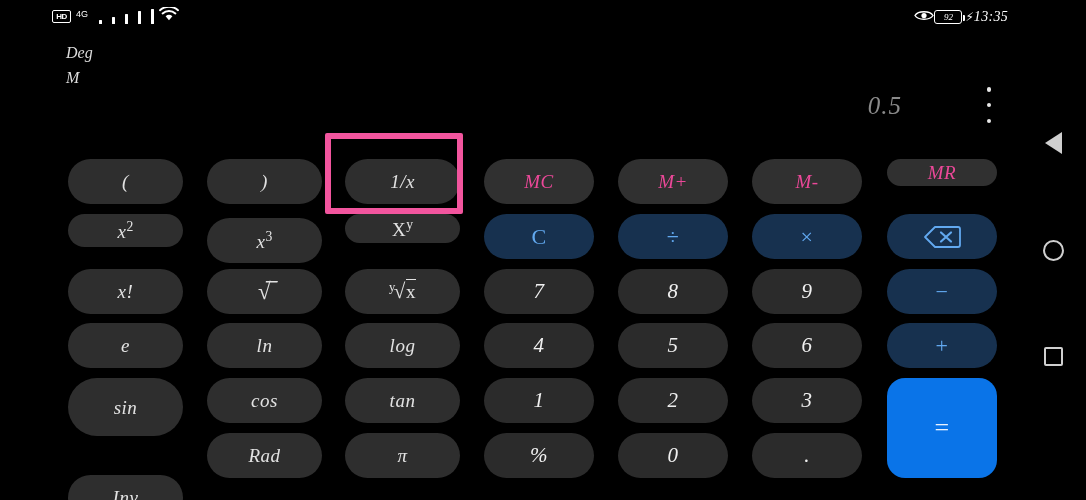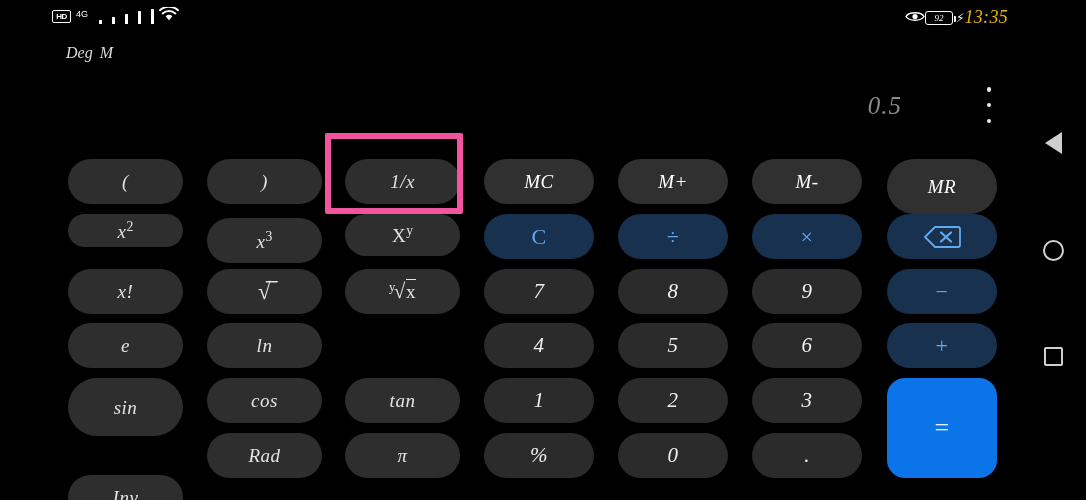--- a/index.html
+++ b/index.html
@@ -87,38 +87,38 @@
   .battery:after {
     content: "";
     position: absolute;
     right: -4px; top: 4px;
     width: 2.5px; height: 6px;
     background: #ffffff;
     border-radius: 0 1px 1px 0;
   }
   .bolt { font-size: 12px; color: #ffffff; margin-left: 3px; }
   .clock {
-    font-size: 18px;
-    color: #eab308;
+    font-size: 14px;
+    color: #ffffff;
     font-style: italic;
     font-family: "Liberation Serif", serif;
     letter-spacing: 0.3px;
   }
 
   
   #display {
     position: absolute;
     left: 0; top: 34px;
     width: 1020px; height: 96px;
   }
   .mode-indicators {
     position: absolute;
     left: 66px; top: 10px;
     display: flex;
-    flex-direction: row;
+    flex-direction: column;
     gap: 7px;
   }
   .mode-ind {
     font-size: 16px;
     color: #dcdcdc;
     font-style: italic;
     font-family: "Liberation Serif", serif;
   }
 
   #expression-row {
@@ -188,21 +188,21 @@
     font-style: italic;
     font-family: "Liberation Serif", serif;
     letter-spacing: 0.5px;
     line-height: 1;
   }
   .key.fn      { background: #2e2e2e; }
   .key.fn .lbl { color: #e2e2e2; }
   .key.num     { background: #2b2b2b; }
   .key.num .lbl{ color: #f0f0f0; font-size: 21px; }
   .key.mem     { background: #303030; }
-  .key.mem .lbl{ color: #ffffff; }
+  .key.mem .lbl{ color: #ec4899; }
   .key.op      { background: #17314f; }
   .key.op .lbl { color: #62a9f0; font-size: 22px; font-style: normal; }
   .key.equals  { background: #0a74e8; border-radius: 18px; }
   .key.equals .lbl { color: #e8f2ff; font-size: 26px; font-style: normal; }
 
   .sup {
     font-size: 0.72em;
     vertical-align: super;
     font-style: normal;
     letter-spacing: 0;
@@ -331,30 +331,30 @@
       </div>
       <div class="key mem" style="left: 484px; top: 29px; width: 110px; height: 45px;">
         <span class="lbl">MC</span>
       </div>
       <div class="key mem" style="left: 618px; top: 29px; width: 110px; height: 45px;">
         <span class="lbl">M+</span>
       </div>
       <div class="key mem" style="left: 752px; top: 29px; width: 110px; height: 45px;">
         <span class="lbl">M-</span>
       </div>
-      <div class="key mem" style="left: 887px; top: 29px; width: 110px; height: 55px;">
+      <div class="key mem" style="left: 887px; top: 29px; width: 110px; height: 27px;">
         <span class="lbl">MR</span>
       </div>
       <div class="key fn" style="left: 68px; top: 84px; width: 115px; height: 33px;">
         <span class="lbl">x<span class="sup">2</span></span>
       </div>
       <div class="key fn" style="left: 207px; top: 88px; width: 115px; height: 45px;">
         <span class="lbl">x<span class="sup">3</span></span>
       </div>
-      <div class="key fn" style="left: 345px; top: 84px; width: 115px; height: 42px;">
+      <div class="key fn" style="left: 345px; top: 84px; width: 115px; height: 29px;">
         <span class="lbl" style="font-style:normal">X<span class="sup">y</span></span>
       </div>
       <div class="key op" style="left: 484px; top: 84px; width: 110px; height: 45px;">
         <span class="lbl">C</span>
       </div>
       <div class="key op" style="left: 618px; top: 84px; width: 110px; height: 45px;">
         <span class="lbl">÷</span>
       </div>
       <div class="key op" style="left: 752px; top: 84px; width: 110px; height: 45px;">
         <span class="lbl">×</span>
@@ -387,20 +387,23 @@
       </div>
       <div class="key op" style="left: 887px; top: 139px; width: 110px; height: 45px;">
         <span class="lbl">−</span>
       </div>
       <div class="key fn" style="left: 68px; top: 193px; width: 115px; height: 45px;">
         <span class="lbl">e</span>
       </div>
       <div class="key fn" style="left: 207px; top: 193px; width: 115px; height: 45px;">
         <span class="lbl">ln</span>
       </div>
+      <div class="key fn" style="left: 345px; top: 193px; width: 115px; height: 45px;">
+        <span class="lbl">log</span>
+      </div>
       <div class="key num" style="left: 484px; top: 193px; width: 110px; height: 45px;">
         <span class="lbl">4</span>
       </div>
       <div class="key num" style="left: 618px; top: 193px; width: 110px; height: 45px;">
         <span class="lbl">5</span>
       </div>
       <div class="key num" style="left: 752px; top: 193px; width: 110px; height: 45px;">
         <span class="lbl">6</span>
       </div>
       <div class="key op" style="left: 887px; top: 193px; width: 110px; height: 45px;">

